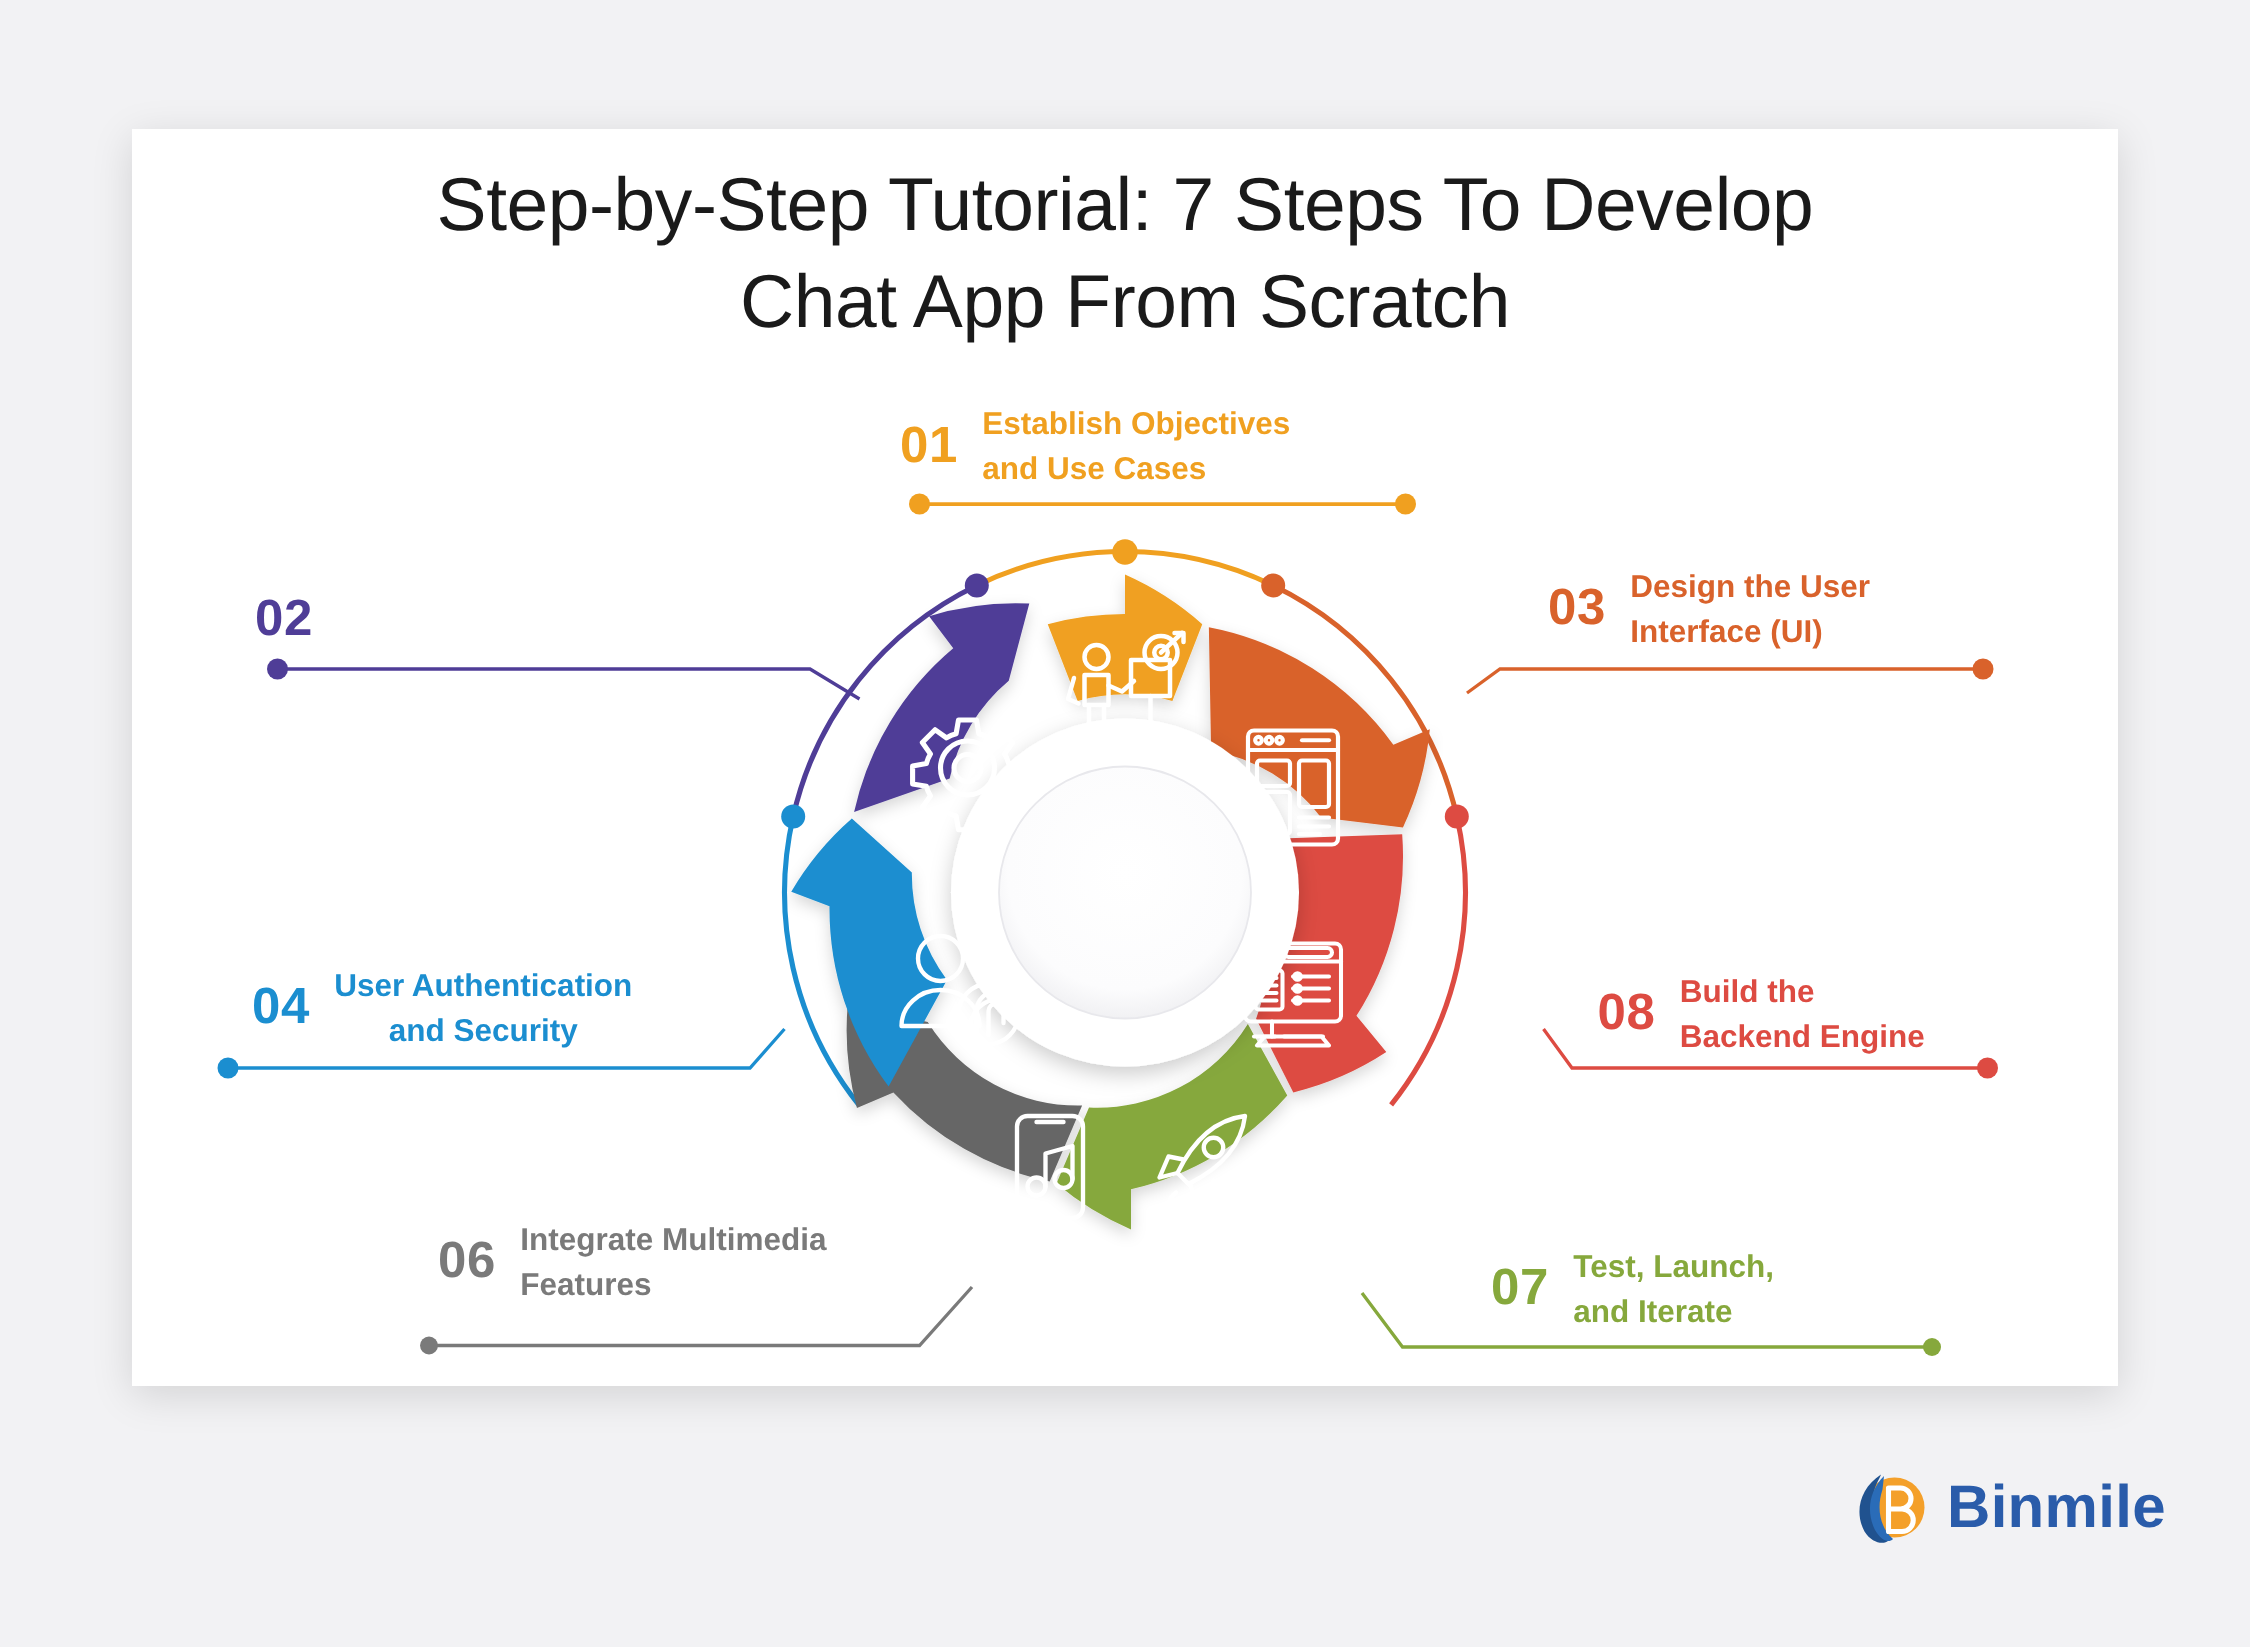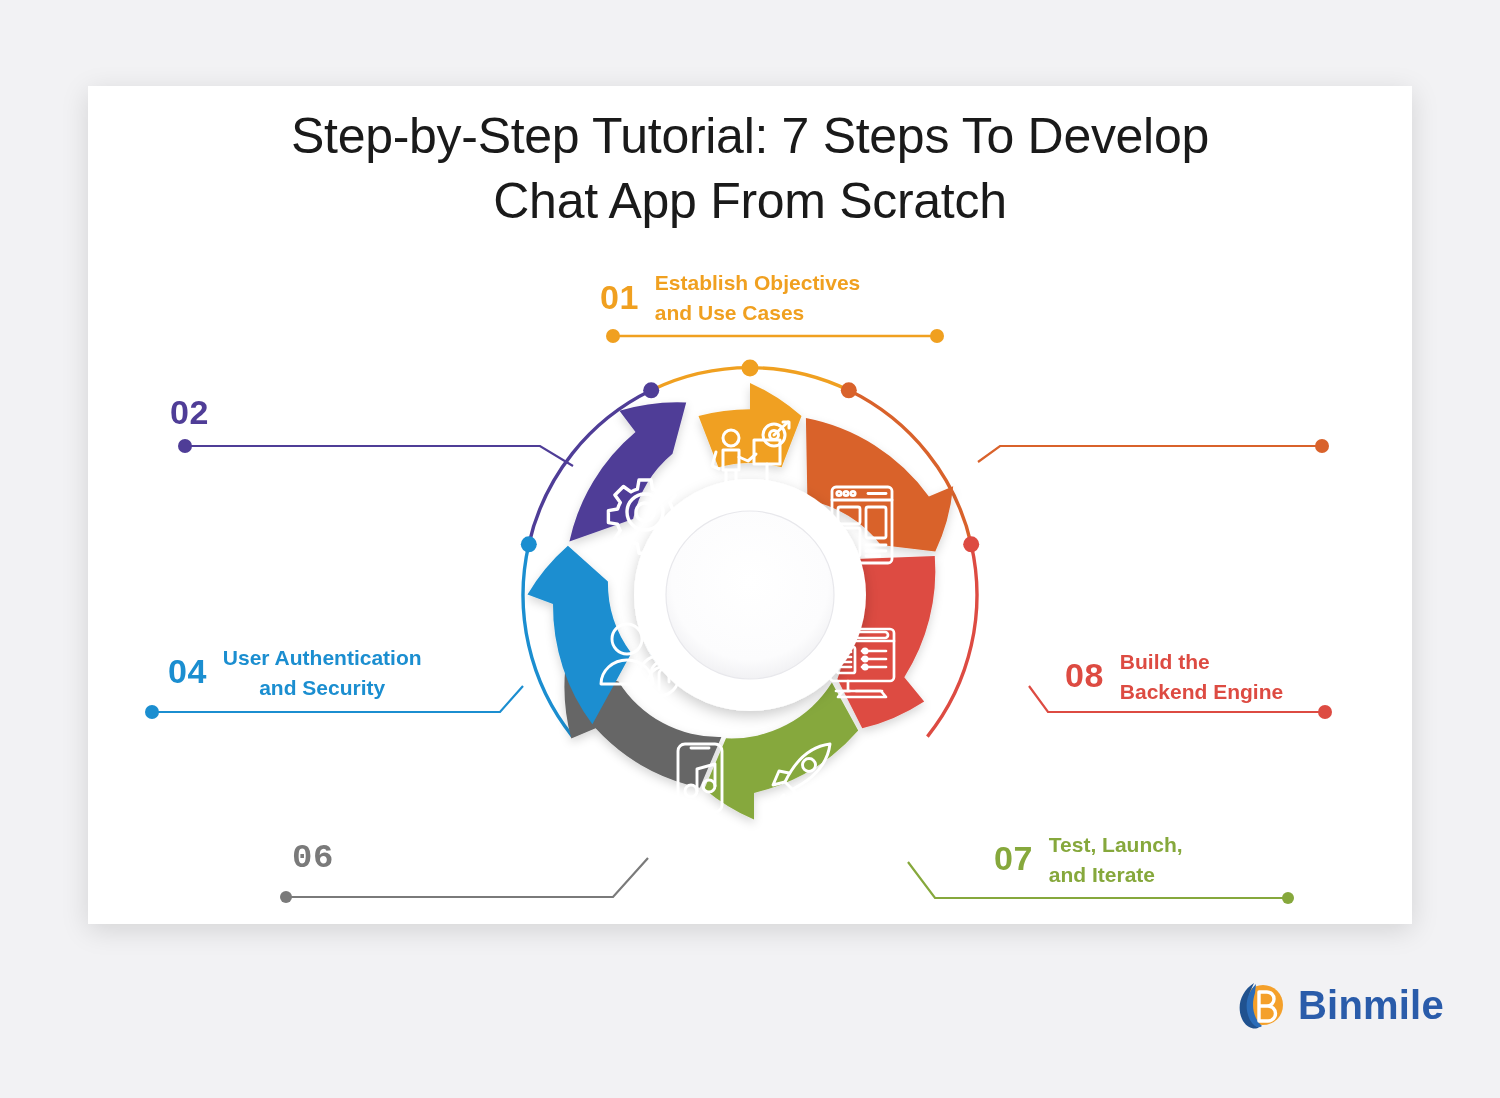--- a/index.html
+++ b/index.html
@@ -66,21 +66,21 @@
   .l03 .num{margin-right:16px;margin-top:11px;}
 
   .l04{left:168px;top:643px;width:330px;}
   .l04 .row{align-items:flex-start;text-align:center;}
   .l04 .num{margin-right:16px;margin-top:11px;}
 
   .l05{left:1065px;top:647px;width:280px;}
   .l05 .row{align-items:flex-start;}
   .l05 .num{margin-right:16px;margin-top:11px;}
 
-  .l06{left:292px;top:830px;width:330px;font-family:Liberation Mono, monospace;}
+  .l06{left:292px;top:812px;width:330px;}
   .l06 .row{align-items:flex-start;}
   .l06 .num{margin-right:16px;margin-top:11px;}
 
   .l07{left:994px;top:830px;width:300px;}
   .l07 .row{align-items:flex-start;}
   .l07 .num{margin-right:16px;margin-top:11px;}
 
   .connectors{position:absolute;left:0;top:0;width:1500px;height:1098px;}
   .connectors svg{display:block;}
 
@@ -336,20 +336,29 @@
       </span>
     </div>
   </div>
 
   <div class="lbl l02 right">
     <div class="row">
       <span class="num" style="color:#4f3d97;">02</span>
     </div>
   </div>
 
+  <div class="lbl l03 right">
+    <div class="row">
+      <span class="num" style="color:#d9622b;">03</span>
+      <span class="txt" style="color:#d9622b;">
+        <span>Design the User</span><br>
+        <span>Interface (UI)</span>
+      </span>
+    </div>
+  </div>
 
   <div class="lbl l04 right">
     <div class="row">
       <span class="num" style="color:#1b8ed0;">04</span>
       <span class="txt" style="color:#1b8ed0;">
         <span>User Authentication</span><br>
         <span>and Security</span>
       </span>
     </div>
   </div>
@@ -360,20 +369,24 @@
       <span class="txt" style="color:#dd4b42;">
         <span>Build the</span><br>
         <span>Backend Engine</span>
       </span>
     </div>
   </div>
 
   <div class="lbl l06 right">
     <div class="row">
       <span class="num" style="color:#7a7a7a;">06</span>
+      <span class="txt" style="color:#7a7a7a;">
+        <span>Integrate Multimedia</span><br>
+        <span>Features</span>
+      </span>
     </div>
   </div>
 
   <div class="lbl l07 right">
     <div class="row">
       <span class="num" style="color:#86a83c;">07</span>
       <span class="txt" style="color:#86a83c;">
         <span>Test, Launch,</span><br>
         <span>and Iterate</span>
       </span>

